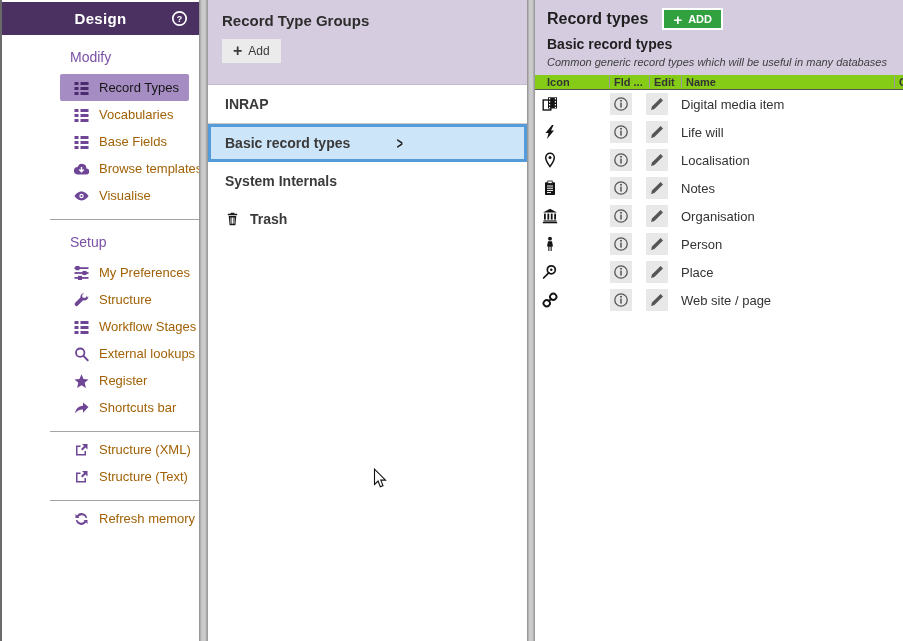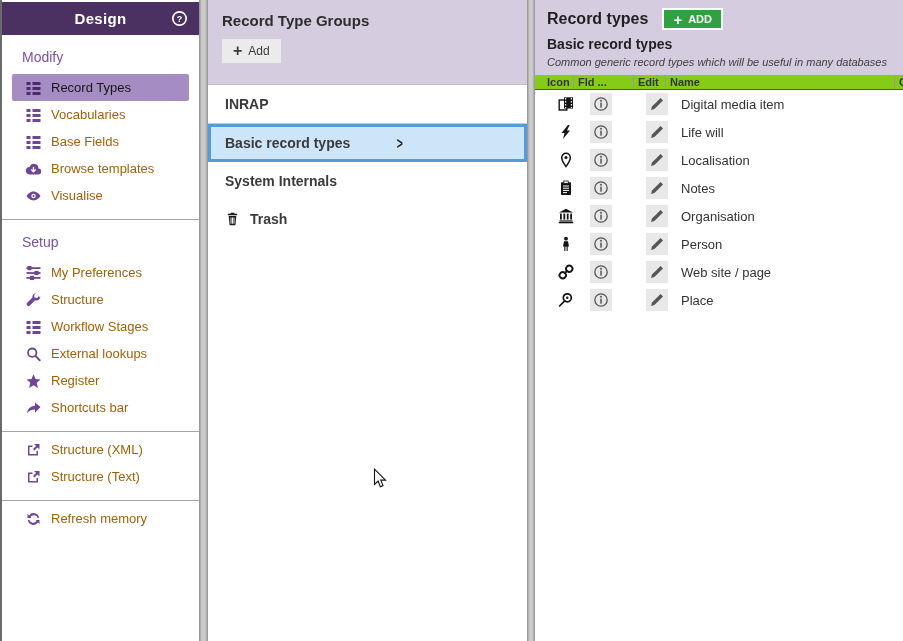--- a/index.html
+++ b/index.html
@@ -7,21 +7,21 @@
               font-family:"Liberation Sans", sans-serif; }
   .app { width:903px; height:641px; display:flex; position:relative; background:#fff; overflow:hidden; }
 
   
   .sidebar { width:199px; flex:none; background:#fff; border-left:2px solid #6a6a6a; display:flex; flex-direction:column; }
   .sb-header { height:33px; margin-top:2px; background:#4a3161; position:relative;
                display:flex; align-items:center; justify-content:center; }
   .sb-title { color:#fff; font-weight:bold; font-size:15px; letter-spacing:.3px; }
   .sb-help { position:absolute; right:11px; top:8px; width:17px; height:17px; color:#fff; cursor:pointer; }
   .sb-help svg { width:100%; height:100%; display:block; }
-  .sb-section { padding:4px 0 10px; }
+  .sb-section { padding:4px 0 10px;margin-left:48px; }
   .sb-section + .sb-section { border-top:1px solid #a5a5a5; }
   .sb-heading { color:#7b50a5; font-size:14px; margin:10px 0 9px 20px; }
   .sb-item { display:flex; align-items:center; height:27px; margin:0 10px; padding-left:13px; cursor:pointer; border-radius:2px; }
   .sb-item.selected { background:#a58cc2; }
   .sb-icon { width:17px; height:16px; color:#6f4596; margin-right:9px; flex:none; }
   .sb-item.selected .sb-icon { color:#4b2a6e; }
   .sb-label { font-size:13px; color:#a16207; white-space:nowrap; }
   .sb-item.selected .sb-label { color:#161616; }
   .icon svg { width:100%; height:100%; display:block; }
 
@@ -54,25 +54,25 @@
             font-weight:bold; font-size:11px; font-family:inherit; padding:3px 9px; display:inline-flex;
             align-items:center; gap:6px; cursor:pointer; }
   .rp-add .plus { font-size:15px; line-height:9px; font-weight:bold; }
   .rp-group-title { font-size:14px; font-weight:bold; color:#1f1f1f; margin-top:8px; }
   .rp-desc { font-size:11px; font-style:italic; color:#3d3d3d; margin-top:4px; }
   .rp-thead { display:flex; background:#84cc16; border-bottom:1px solid #555; font-size:11px; font-weight:bold;
               color:#333; height:15px; align-items:center; padding-left:8px; }
   .th { padding:0 4px; border-left:1px solid #9d96a8; height:12px; line-height:12px; white-space:nowrap; overflow:hidden; cursor:pointer; }
   .th:first-child { border-left:none; }
   .c-icon { width:30px; flex:none; }
-  .c-fld { width:40px; flex:none; }
-  .c-edit { width:32px; flex:none;margin-left:20px; }
+  .c-fld { width:40px; flex:none;margin-left:36px; }
+  .c-edit { width:32px; flex:none; }
   .c-name { flex:1; min-width:0; }
   .c-count { width:8px; flex:none; }
-  .rt-row { display:flex; align-items:center; height:28px; padding-left:16px;text-align:right; }
+  .rt-row { display:flex; align-items:center; height:28px; padding-left:0;text-align:right; }
   .rt-row .cell { display:flex; align-items:center; }
   .rt-row .c-icon, .rt-row .c-fld, .rt-row .c-edit { justify-content:center; }
   .rt-icon { width:16px; height:16px; color:#141414; }
   .mini-btn { width:22px; height:22px; background:#e8e8e8; border:none; padding:3px; cursor:pointer; }
   .mini-btn .icon { width:16px; height:16px; color:#555; }
   .rt-name { font-size:13px; color:#333; padding-left:8px; white-space:nowrap; }
 
   
   .cursor { position:absolute; left:373px; top:468px; width:14px; height:21px; z-index:20; pointer-events:none; }
 </style>
@@ -445,20 +445,44 @@
           <span class="cell c-edit">
             <button class="mini-btn"><span class="icon "><svg viewBox="0 0 16 16" fill="currentColor">
                   <path d="M2 14l1-3.4L11.6 2l2.4 2.4L5.4 13z"></path>
                 </svg></span></button>
           </span>
           <span class="cell c-name rt-name">Person</span>
         </div>
         <div class="rt-row">
           <span class="cell c-icon">
             <span class="icon rt-icon">
+              <svg viewBox="0 0 16 16" fill="currentColor">
+                <circle cx="9.3" cy="5.8" r="4" fill="none" stroke="currentColor" stroke-width="1.7"></circle>
+                <path d="M6.9 8.6 1.6 14" stroke="currentColor" stroke-width="1.7" stroke-linecap="round" fill="none"></path>
+                <circle cx="9.3" cy="5.8" r="1.2"></circle>
+              </svg>
+            </span>
+          </span>
+          <span class="cell c-fld">
+            <button class="mini-btn"><span class="icon "><svg viewBox="0 0 16 16" fill="currentColor">
+                  <circle cx="8" cy="8" r="6.2" fill="none" stroke="currentColor" stroke-width="1.3"></circle>
+                  <circle cx="8" cy="4.8" r="1"></circle>
+                  <rect x="7.25" y="6.6" width="1.5" height="5"></rect>
+                </svg></span></button>
+          </span>
+          <span class="cell c-edit">
+            <button class="mini-btn"><span class="icon "><svg viewBox="0 0 16 16" fill="currentColor">
+                  <path d="M2 14l1-3.4L11.6 2l2.4 2.4L5.4 13z"></path>
+                </svg></span></button>
+          </span>
+          <span class="cell c-name rt-name">Place</span>
+        </div>
+        <div class="rt-row">
+          <span class="cell c-icon">
+            <span class="icon rt-icon">
               <svg viewBox="0 0 16 16">
                 <g fill="none" stroke="currentColor" stroke-width="1.9">
                   <path d="M6.3 9.7 9.7 6.3"></path>
                   <rect x="1.6" y="8.1" width="6.3" height="6.3" rx="3.1" transform="rotate(-45 4.75 11.25)"></rect>
                   <rect x="8.1" y="1.6" width="6.3" height="6.3" rx="3.1" transform="rotate(-45 11.25 4.75)"></rect>
                 </g>
               </svg>
             </span>
           </span>
           <span class="cell c-fld">
@@ -468,44 +492,20 @@
                   <rect x="7.25" y="6.6" width="1.5" height="5"></rect>
                 </svg></span></button>
           </span>
           <span class="cell c-edit">
             <button class="mini-btn"><span class="icon "><svg viewBox="0 0 16 16" fill="currentColor">
                   <path d="M2 14l1-3.4L11.6 2l2.4 2.4L5.4 13z"></path>
                 </svg></span></button>
           </span>
           <span class="cell c-name rt-name">Web site / page</span>
         </div>
-        <div class="rt-row">
-          <span class="cell c-icon">
-            <span class="icon rt-icon">
-              <svg viewBox="0 0 16 16" fill="currentColor">
-                <circle cx="9.3" cy="5.8" r="4" fill="none" stroke="currentColor" stroke-width="1.7"></circle>
-                <path d="M6.9 8.6 1.6 14" stroke="currentColor" stroke-width="1.7" stroke-linecap="round" fill="none"></path>
-                <circle cx="9.3" cy="5.8" r="1.2"></circle>
-              </svg>
-            </span>
-          </span>
-          <span class="cell c-fld">
-            <button class="mini-btn"><span class="icon "><svg viewBox="0 0 16 16" fill="currentColor">
-                  <circle cx="8" cy="8" r="6.2" fill="none" stroke="currentColor" stroke-width="1.3"></circle>
-                  <circle cx="8" cy="4.8" r="1"></circle>
-                  <rect x="7.25" y="6.6" width="1.5" height="5"></rect>
-                </svg></span></button>
-          </span>
-          <span class="cell c-edit">
-            <button class="mini-btn"><span class="icon "><svg viewBox="0 0 16 16" fill="currentColor">
-                  <path d="M2 14l1-3.4L11.6 2l2.4 2.4L5.4 13z"></path>
-                </svg></span></button>
-          </span>
-          <span class="cell c-name rt-name">Place</span>
-        </div>
       </div>
   </section>
 
   <div class="cursor">
     <svg viewBox="0 0 14 21">
         <path d="M1.5 1.2v15.3l3.6-3.5 2.2 5.7 2.7-1.1-2.2-5.5h4.7z" fill="#fff" stroke="#111" stroke-width="1.1"></path>
       </svg>
   </div>
 
 </div>

